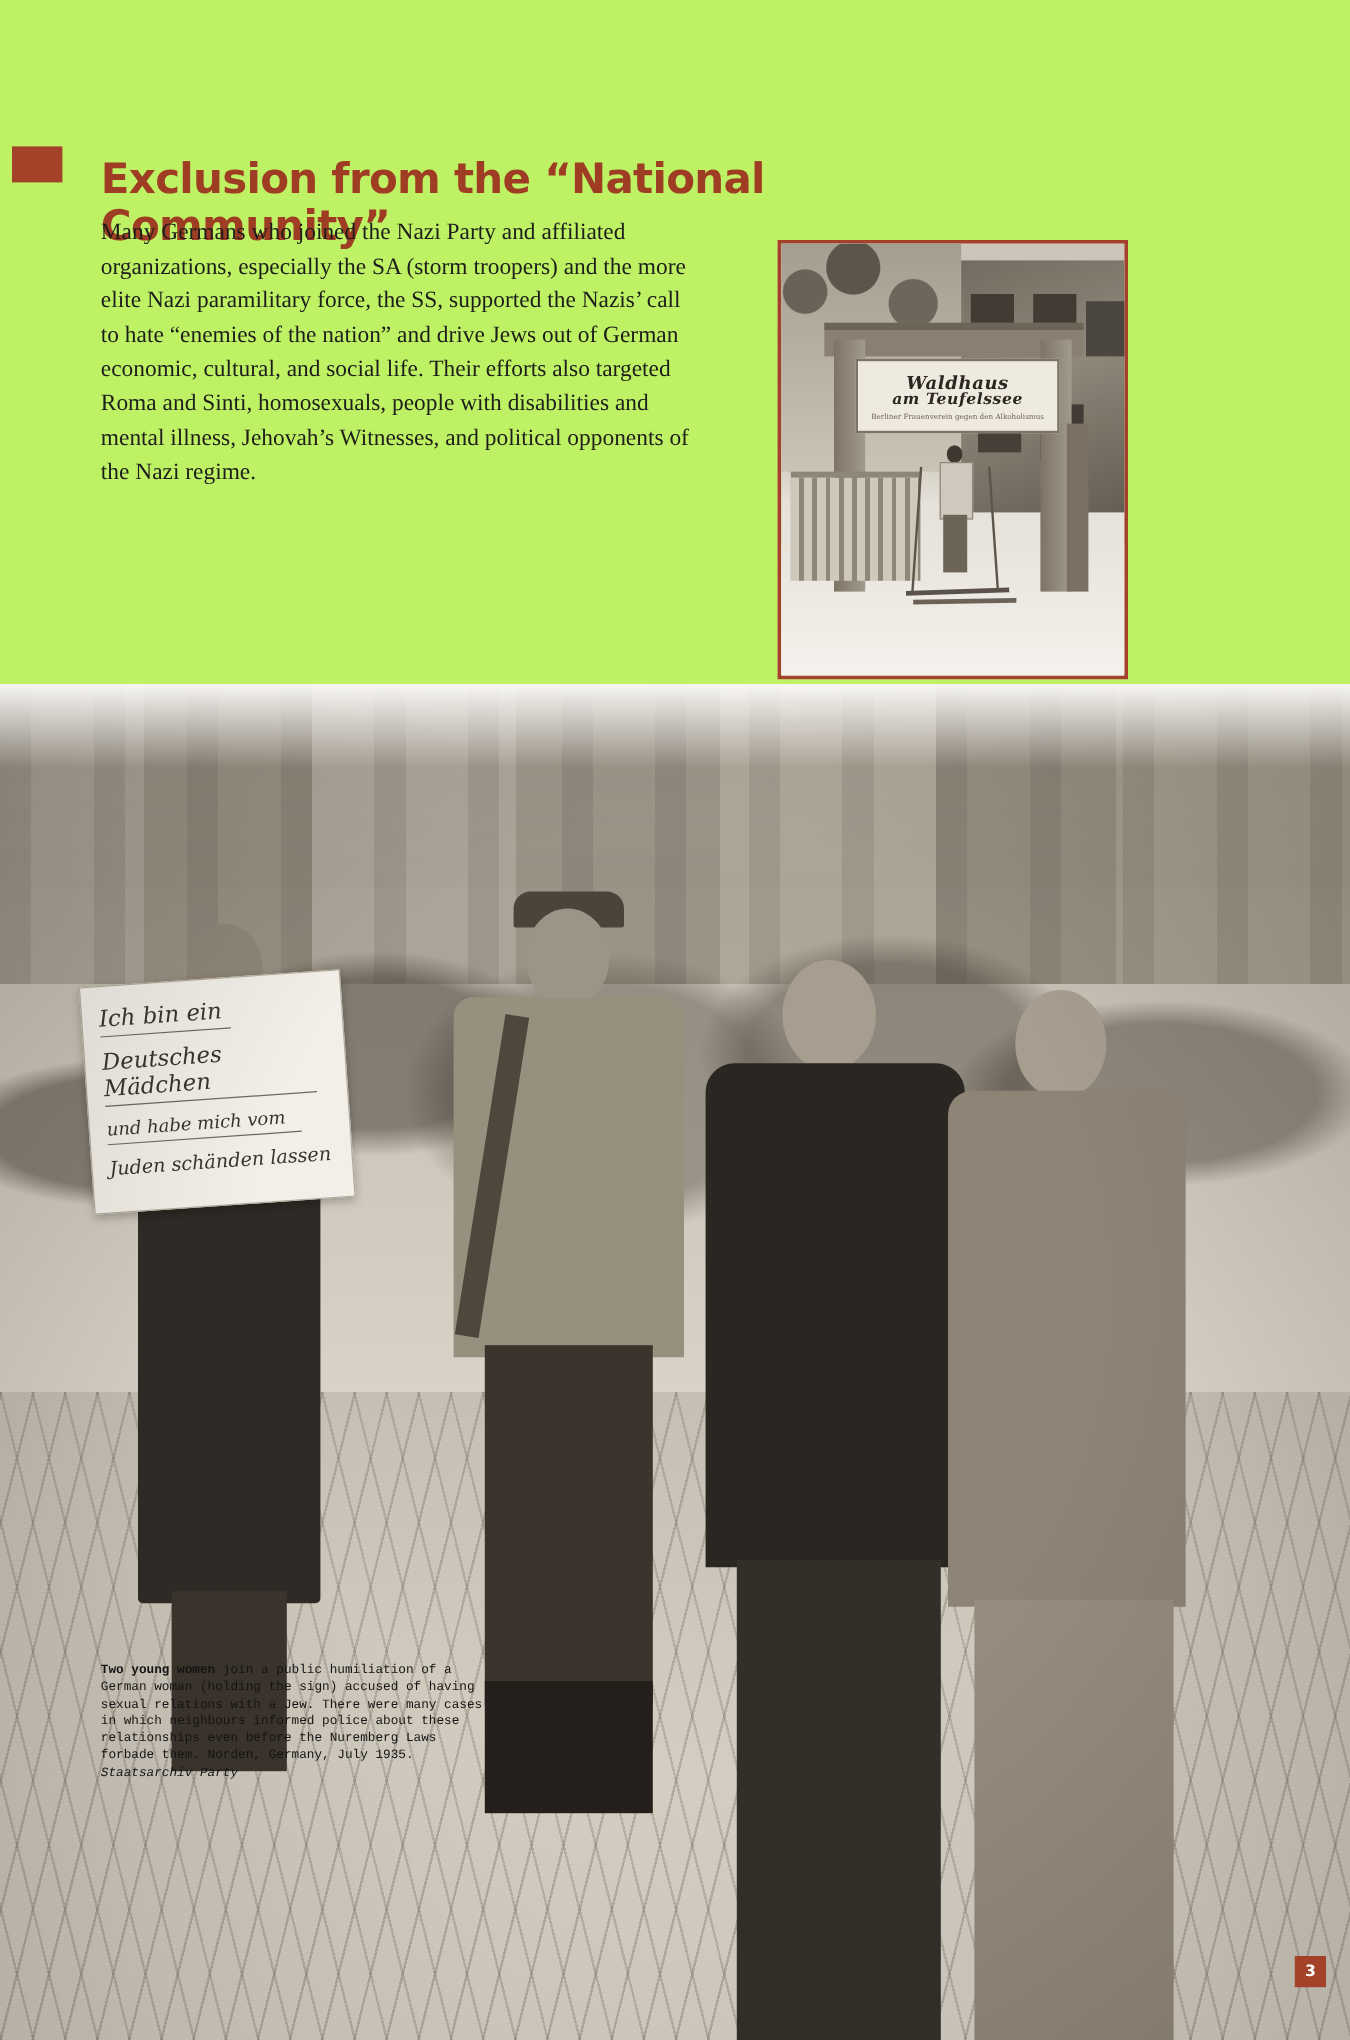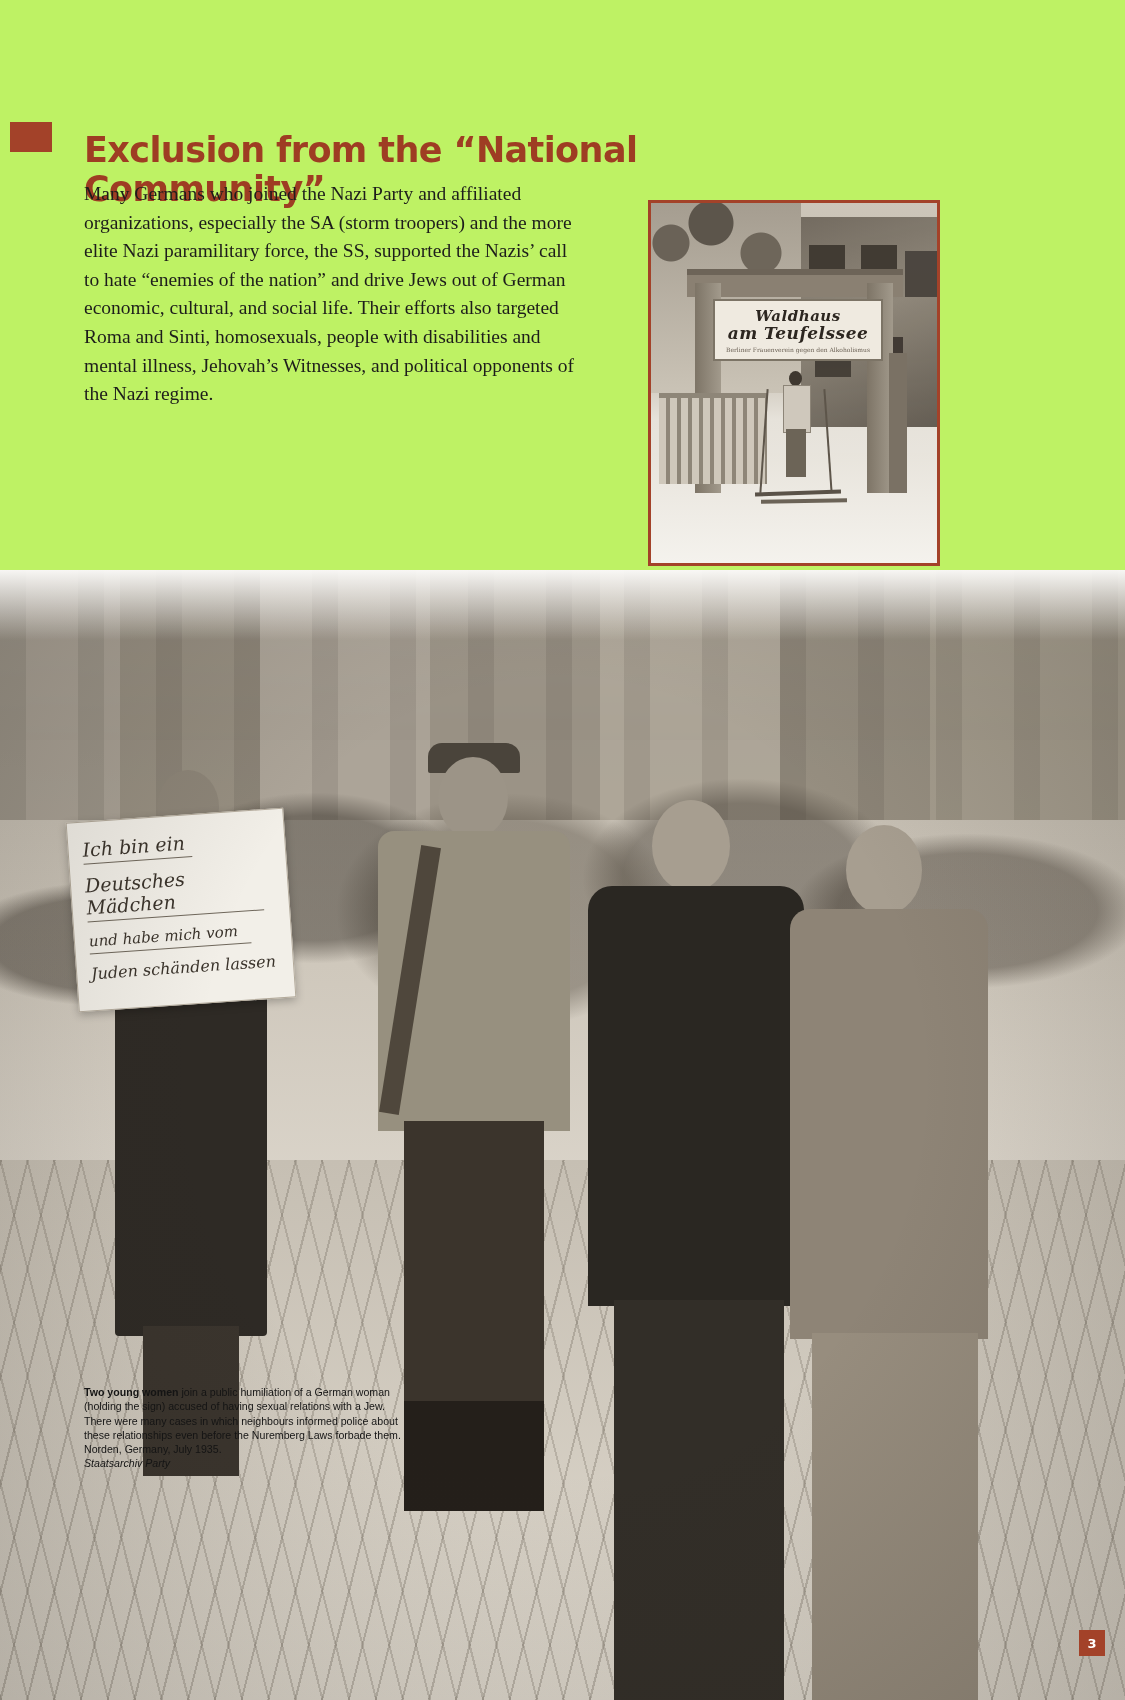--- a/index.html
+++ b/index.html
@@ -117,21 +117,21 @@
   }
   .sk-sign {
     position: absolute; left: 62px; top: 96px; width: 166px; height: 58px;
     background: #efeae0;
     border: 2px solid #7c7466;
     display: flex; flex-direction: column; align-items: center; justify-content: center;
     font-family: "DejaVu Serif", serif;
     color: #2c2620;
   }
   .sk-sign .l1 { font-size: 15px; font-style: italic; font-weight: bold; letter-spacing: .5px; }
-  .sk-sign .l2 { font-size: 17px; font-style: italic; font-weight: bold; letter-spacing: .5px; margin-top: -2px; text-align: right;}
+  .sk-sign .l2 { font-size: 13px; font-style: italic; font-weight: bold; letter-spacing: .5px; margin-top: -2px; text-align: right;}
   .sk-sign .l3 { font-size: 6px; margin-top: 3px; color: #6a6054; }
   .sk-fence {
     position: absolute; left: 8px; top: 190px; width: 108px; height: 86px;
     background: repeating-linear-gradient(to right,#cfc8bb 0 7px,#8e8678 7px 11px);
     border-top: 5px solid #8e8678;
   }
   .sk-snow {
     position: absolute; left: 0; bottom: 0; width: 100%; height: 110px;
     background: linear-gradient(to bottom,#e8e4dc,#f4f2ed);
   }
@@ -260,21 +260,21 @@
     background: linear-gradient(to bottom, rgba(253,252,250,.95), rgba(253,252,250,0));
     pointer-events:none;
   }
 
   
   .main-caption {
     position: absolute;
     left: 84px;
     top: 1385px;
     width: 330px;
-    font-family: Liberation Sans, sans-serif;
+    font-family: Liberation Mono, monospace;
     font-size: 10.6px;
     line-height: 14.3px;
     color: #141414;
   }
   .main-caption b { font-weight: bold; }
   .main-caption .credit { font-style: italic; }
 
   
   .page-number {
     position: absolute;

